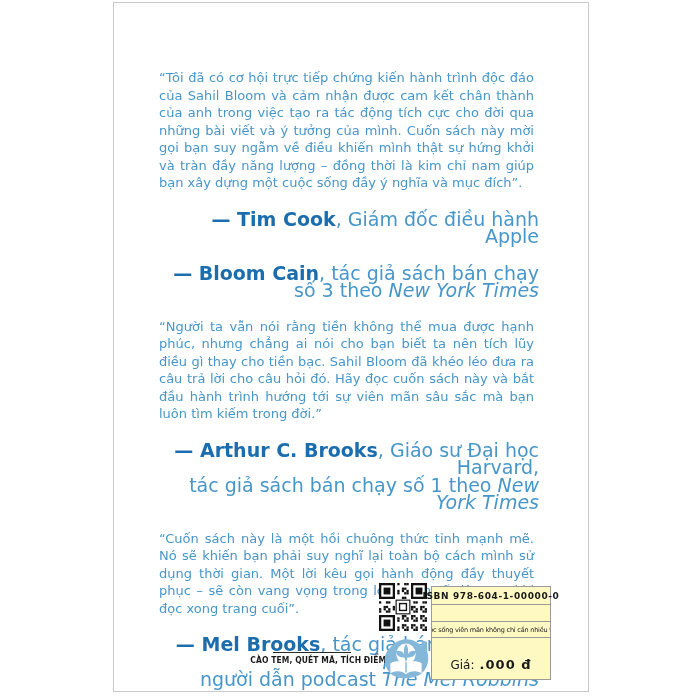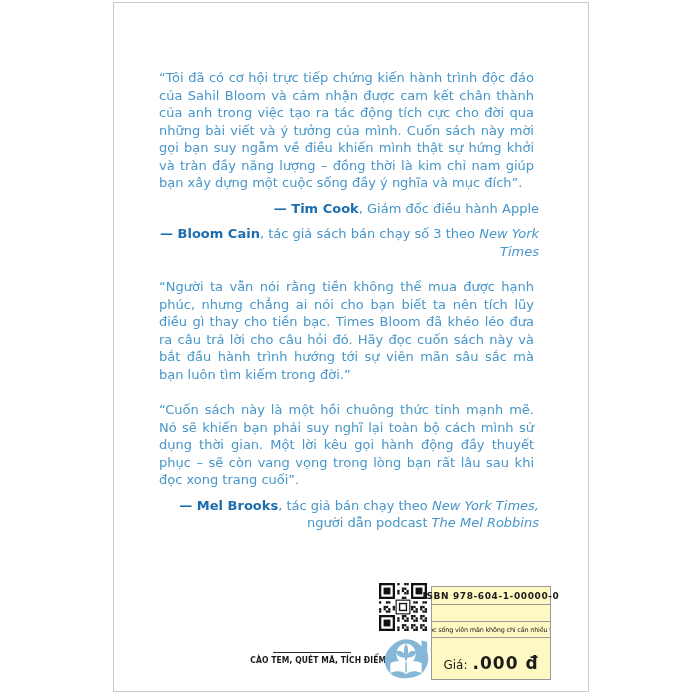--- a/index.html
+++ b/index.html
@@ -29,23 +29,23 @@
   }
   .quote {
     margin: 18px 5px 0 0;
     text-align: justify;
     font-size: 13px;
     line-height: 17.5px;
     color: #4796c9;
   }
   .quote.first { margin-top: 0; }
   .attr {
-    margin-top: 8px;
+    margin-top: 19px;
     text-align: right;
-    font-size: 13px;
+    font-size: 19px;
     line-height: 17.5px;
     color: #4796c9;
   }
   .attr .b { font-weight: bold; color: #1b6dad; }
   .attr .i { font-style: italic; text-align: center; }
 
   
   .scratch {
     position: absolute;
     left: 133px;
@@ -121,39 +121,43 @@
     overflow: hidden;
   }
   .price-row {
     flex: 1;
     display: flex;
     align-items: flex-end;
     justify-content: center;
     padding-bottom: 6px;
   }
   .price-label { font-size: 12px; }
-  .price-value { font-size: 17px; font-weight: bold; letter-spacing: 1px; }
+  .price-value { font-size: 13px; font-weight: bold; letter-spacing: 1px; }
 </style>
 </head>
 <body>
 
 <div class="card">
 
   <div class="quotes">
 
     <p class="quote first">“Tôi đã có cơ hội trực tiếp chứng kiến hành trình độc đáo của Sahil Bloom và cảm nhận được cam kết chân thành của anh trong việc tạo ra tác động tích cực cho đời qua những bài viết và ý tưởng của mình. Cuốn sách này mời gọi bạn suy ngẫm về điều khiến mình thật sự hứng khởi và tràn đầy năng lượng – đồng thời là kim chỉ nam giúp bạn xây dựng một cuộc sống đầy ý nghĩa và mục đích”.</p>
     <div class="attr">
       <span class="b">— Tim Cook</span><span>, Giám đốc điều hành Apple</span>
     </div>
 
     <div class="attr">
       <span class="b">— Bloom Cain</span><span>, tác giả sách bán chạy số 3 theo </span><span class="i">New York Times</span>
     </div>
 
-    <p class="quote">“Người ta vẫn nói rằng tiền không thể mua được hạnh phúc, nhưng chẳng ai nói cho bạn biết ta nên tích lũy điều gì thay cho tiền bạc. Times Bloom đã khéo léo đưa ra câu trả lời cho câu hỏi đó. Hãy đọc cuốn sách này và bắt đầu hành trình hướng tới sự viên mãn sâu sắc mà bạn luôn tìm kiếm trong đời.”</p>
+    <p class="quote">“Người ta vẫn nói rằng tiền không thể mua được hạnh phúc, nhưng chẳng ai nói cho bạn biết ta nên tích lũy điều gì thay cho tiền bạc. Sahil Bloom đã khéo léo đưa ra câu trả lời cho câu hỏi đó. Hãy đọc cuốn sách này và bắt đầu hành trình hướng tới sự viên mãn sâu sắc mà bạn luôn tìm kiếm trong đời.”</p>
+    <div class="attr">
+      <div><span class="b">— Arthur C. Brooks</span><span>, Giáo sư Đại học Harvard,</span></div>
+      <div><span>tác giả sách bán chạy số 1 theo </span><span class="i">New York Times</span></div>
+    </div>
 
     <p class="quote">“Cuốn sách này là một hồi chuông thức tỉnh mạnh mẽ. Nó sẽ khiến bạn phải suy nghĩ lại toàn bộ cách mình sử dụng thời gian. Một lời kêu gọi hành động đầy thuyết phục – sẽ còn vang vọng trong lòng bạn rất lâu sau khi đọc xong trang cuối”.</p>
     <div class="attr">
       <div><span class="b">— Mel Brooks</span><span>, tác giả bán chạy theo </span><span class="i">New York Times,</span></div>
       <div><span>người dẫn podcast </span><span class="i">The Mel Robbins</span></div>
     </div>
 
   </div>
 
   <div class="scratch">

